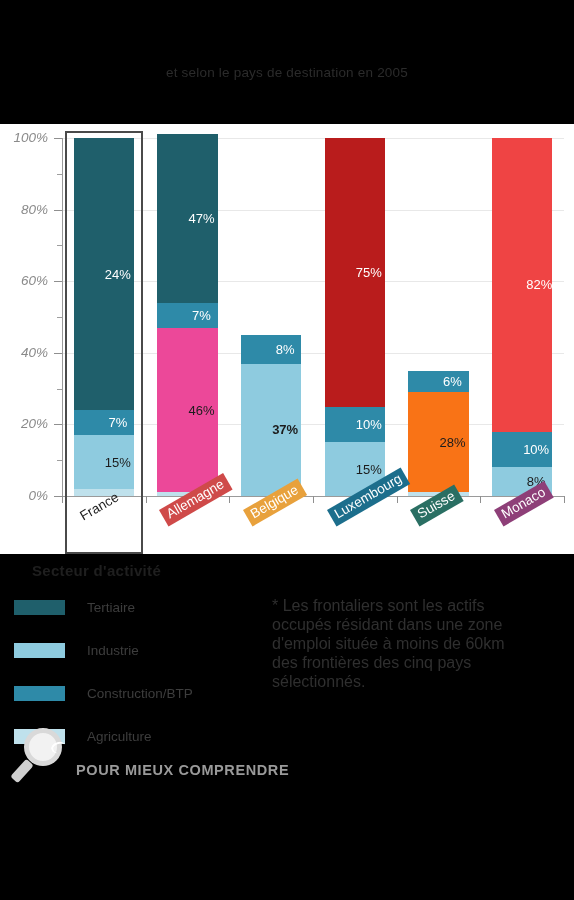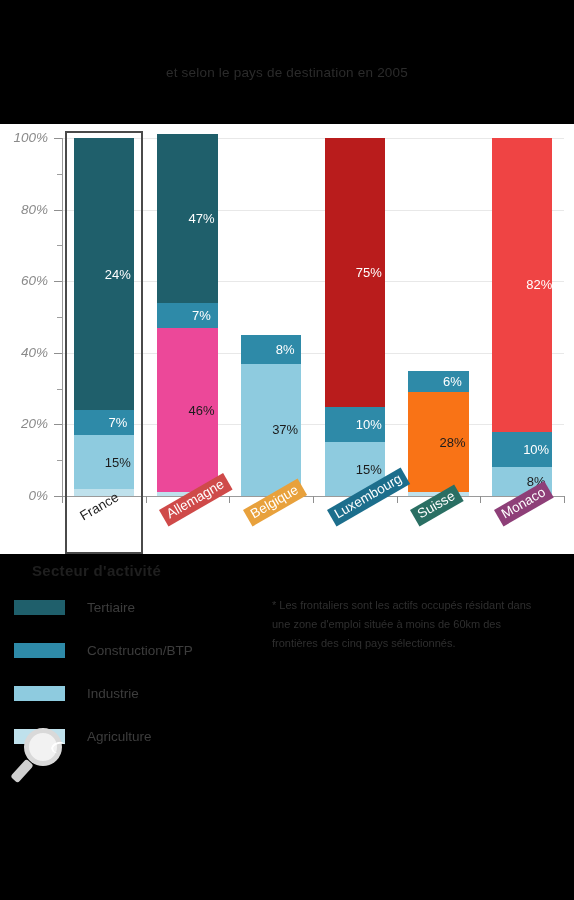--- a/index.html
+++ b/index.html
@@ -188,21 +188,21 @@
     color: #3d3d3d;
     white-space: nowrap;
   }
 
   
   .footnote {
     position: absolute;
     left: 272px;
     top: 596px;
     width: 262px;
-    font-size: 11px;
+    font-size: 16px;
     line-height: 19px;
     color: #2f2f2f;
   }
 
   
   .banner {
     position: absolute;
     left: 0;
     top: 726px;
     width: 574px;
@@ -339,21 +339,21 @@
             <span class="seg-label lbl-dark">46%</span>
           </div>
           <div class="seg" style="bottom: 168.26px; height: 25.06px; background: rgb(46, 138, 168);">
             <span class="seg-label lbl-light">7%</span>
           </div>
           <div class="seg" style="bottom: 193.32px; height: 168.26px; background: rgb(31, 95, 107);">
             <span class="seg-label lbl-light">47%</span>
           </div>
         </div>
         <div class="bar-group" style="left: 179.047px; width: 60.24px;">
-          <div class="seg" style="bottom: 0px; height: 132.46px; background: rgb(142, 203, 223);">
+          <div class="seg" style="bottom: 0px; height: 132.46px; background: rgb(142, 203, 223); font-weight: bold;">
             <span class="seg-label lbl-dark">37%</span>
           </div>
           <div class="seg" style="bottom: 132.46px; height: 28.64px; background: rgb(46, 138, 168);">
             <span class="seg-label lbl-light">8%</span>
           </div>
         </div>
         <div class="bar-group" style="left: 262.713px; width: 60.24px;">
           <div class="seg" style="bottom: 0px; height: 53.7px; background: rgb(142, 203, 223);">
             <span class="seg-label lbl-dark">15%</span>
           </div>
@@ -398,40 +398,41 @@
     </div>
 
   <div class="legend">
     <div class="legend-title">Secteur d'activité</div>
     <div id="legend-rows">
         <div class="legend-row">
           <div class="legend-swatch" style="background: rgb(31, 95, 107);"></div>
           <div class="legend-text">Tertiaire</div>
         </div>
         <div class="legend-row">
+          <div class="legend-swatch" style="background: rgb(142, 203, 223);"></div>
+          <div class="legend-text">Industrie</div>
+        </div>
+        <div class="legend-row">
           <div class="legend-swatch" style="background: rgb(46, 138, 168);"></div>
           <div class="legend-text">Construction/BTP</div>
-        </div>
-        <div class="legend-row">
-          <div class="legend-swatch" style="background: rgb(142, 203, 223);"></div>
-          <div class="legend-text">Industrie</div>
         </div>
         <div class="legend-row">
           <div class="legend-swatch" style="background: rgb(191, 225, 236);"></div>
           <div class="legend-text">Agriculture</div>
         </div>
       </div>
   </div>
 
   <div class="footnote">* Les frontaliers sont les actifs occupés résidant dans une zone d'emploi située à moins de 60km des frontières des cinq pays sélectionnés.</div>
 
   <div class="banner">
     <div class="magnifier">
       <div class="mag-lens">
         <div class="mag-shine"></div>
       </div>
       <div class="mag-handle"></div>
     </div>
+    <div class="banner-text">POUR MIEUX COMPRENDRE</div>
   </div>
 
   <div class="credit">RÉALISATION : CGET - DST - CELLULE CARTO, 2017</div>
 
 </div>
 
 </body></html>

